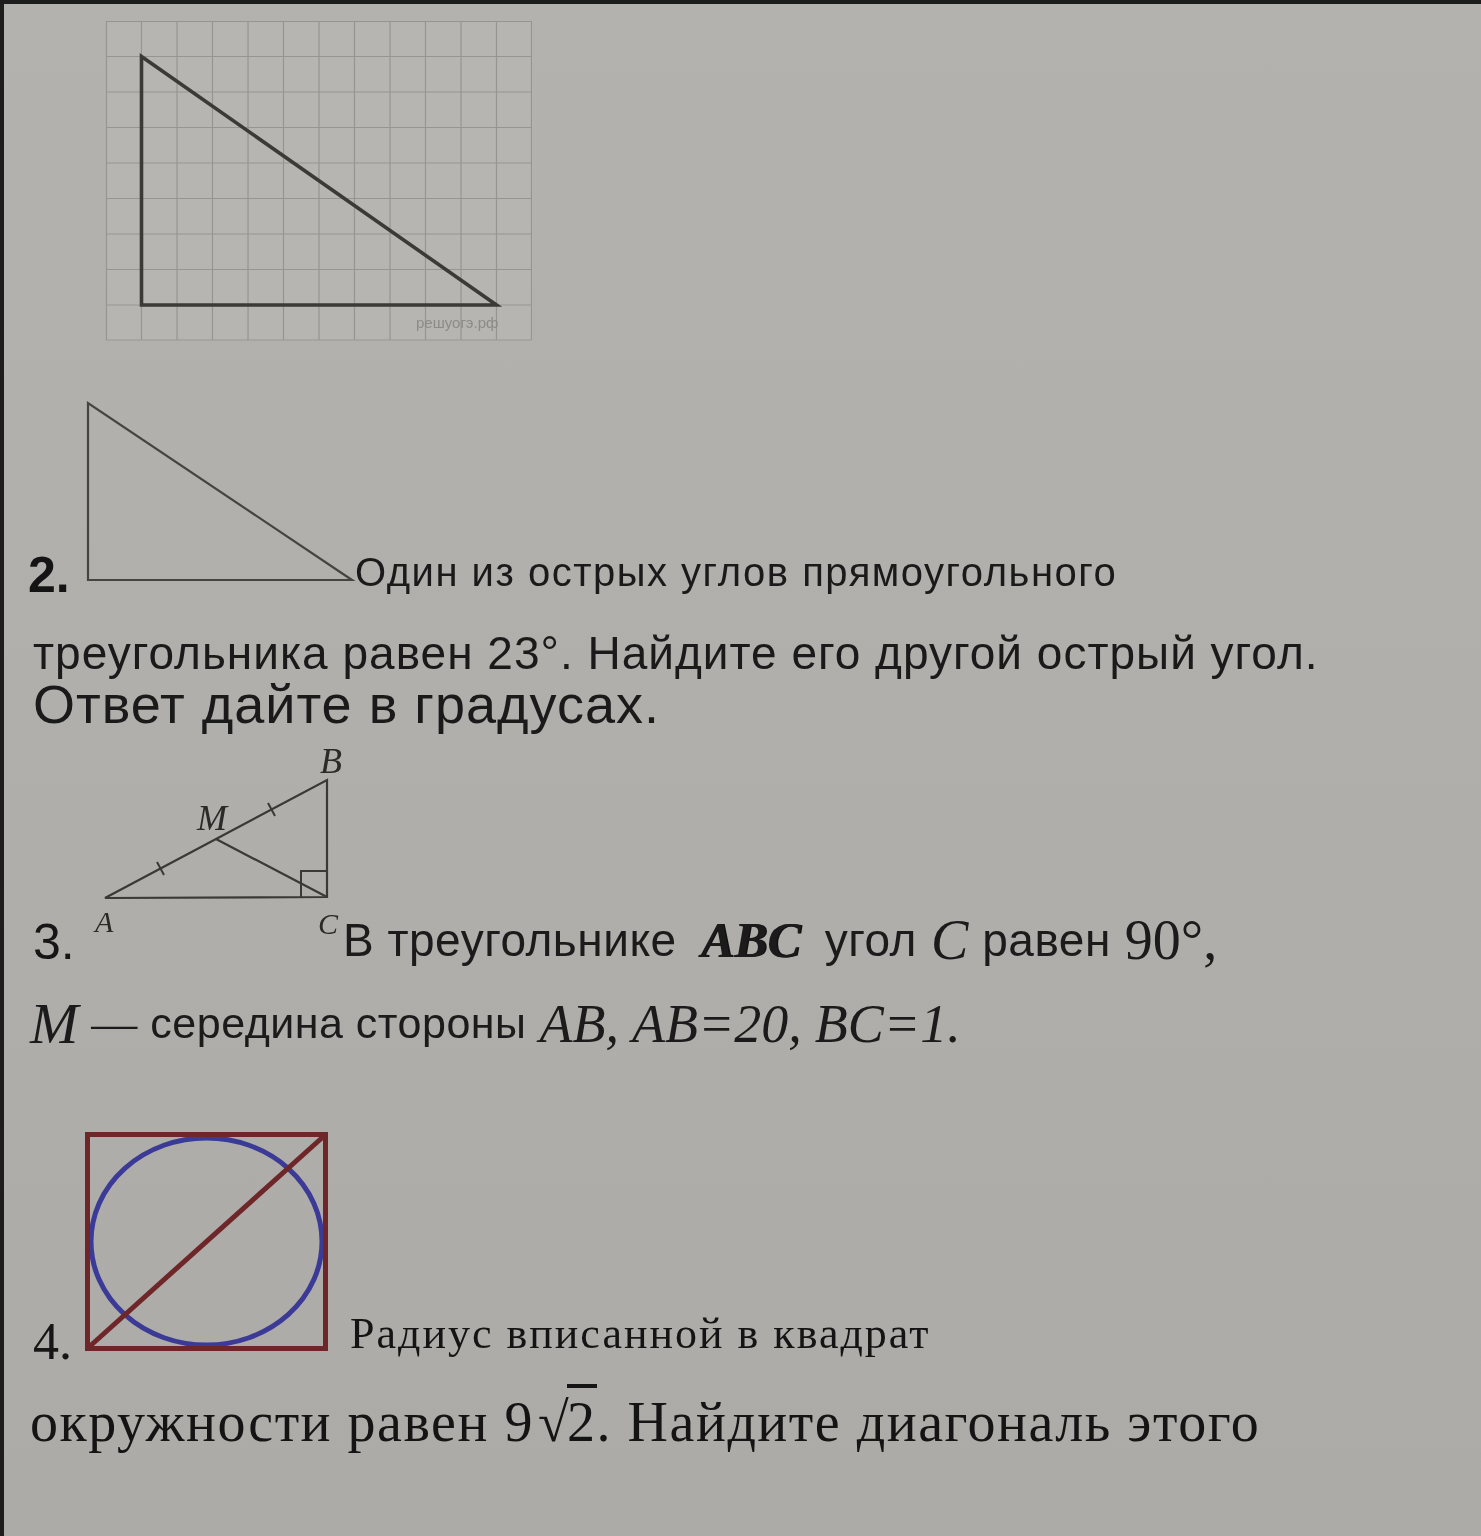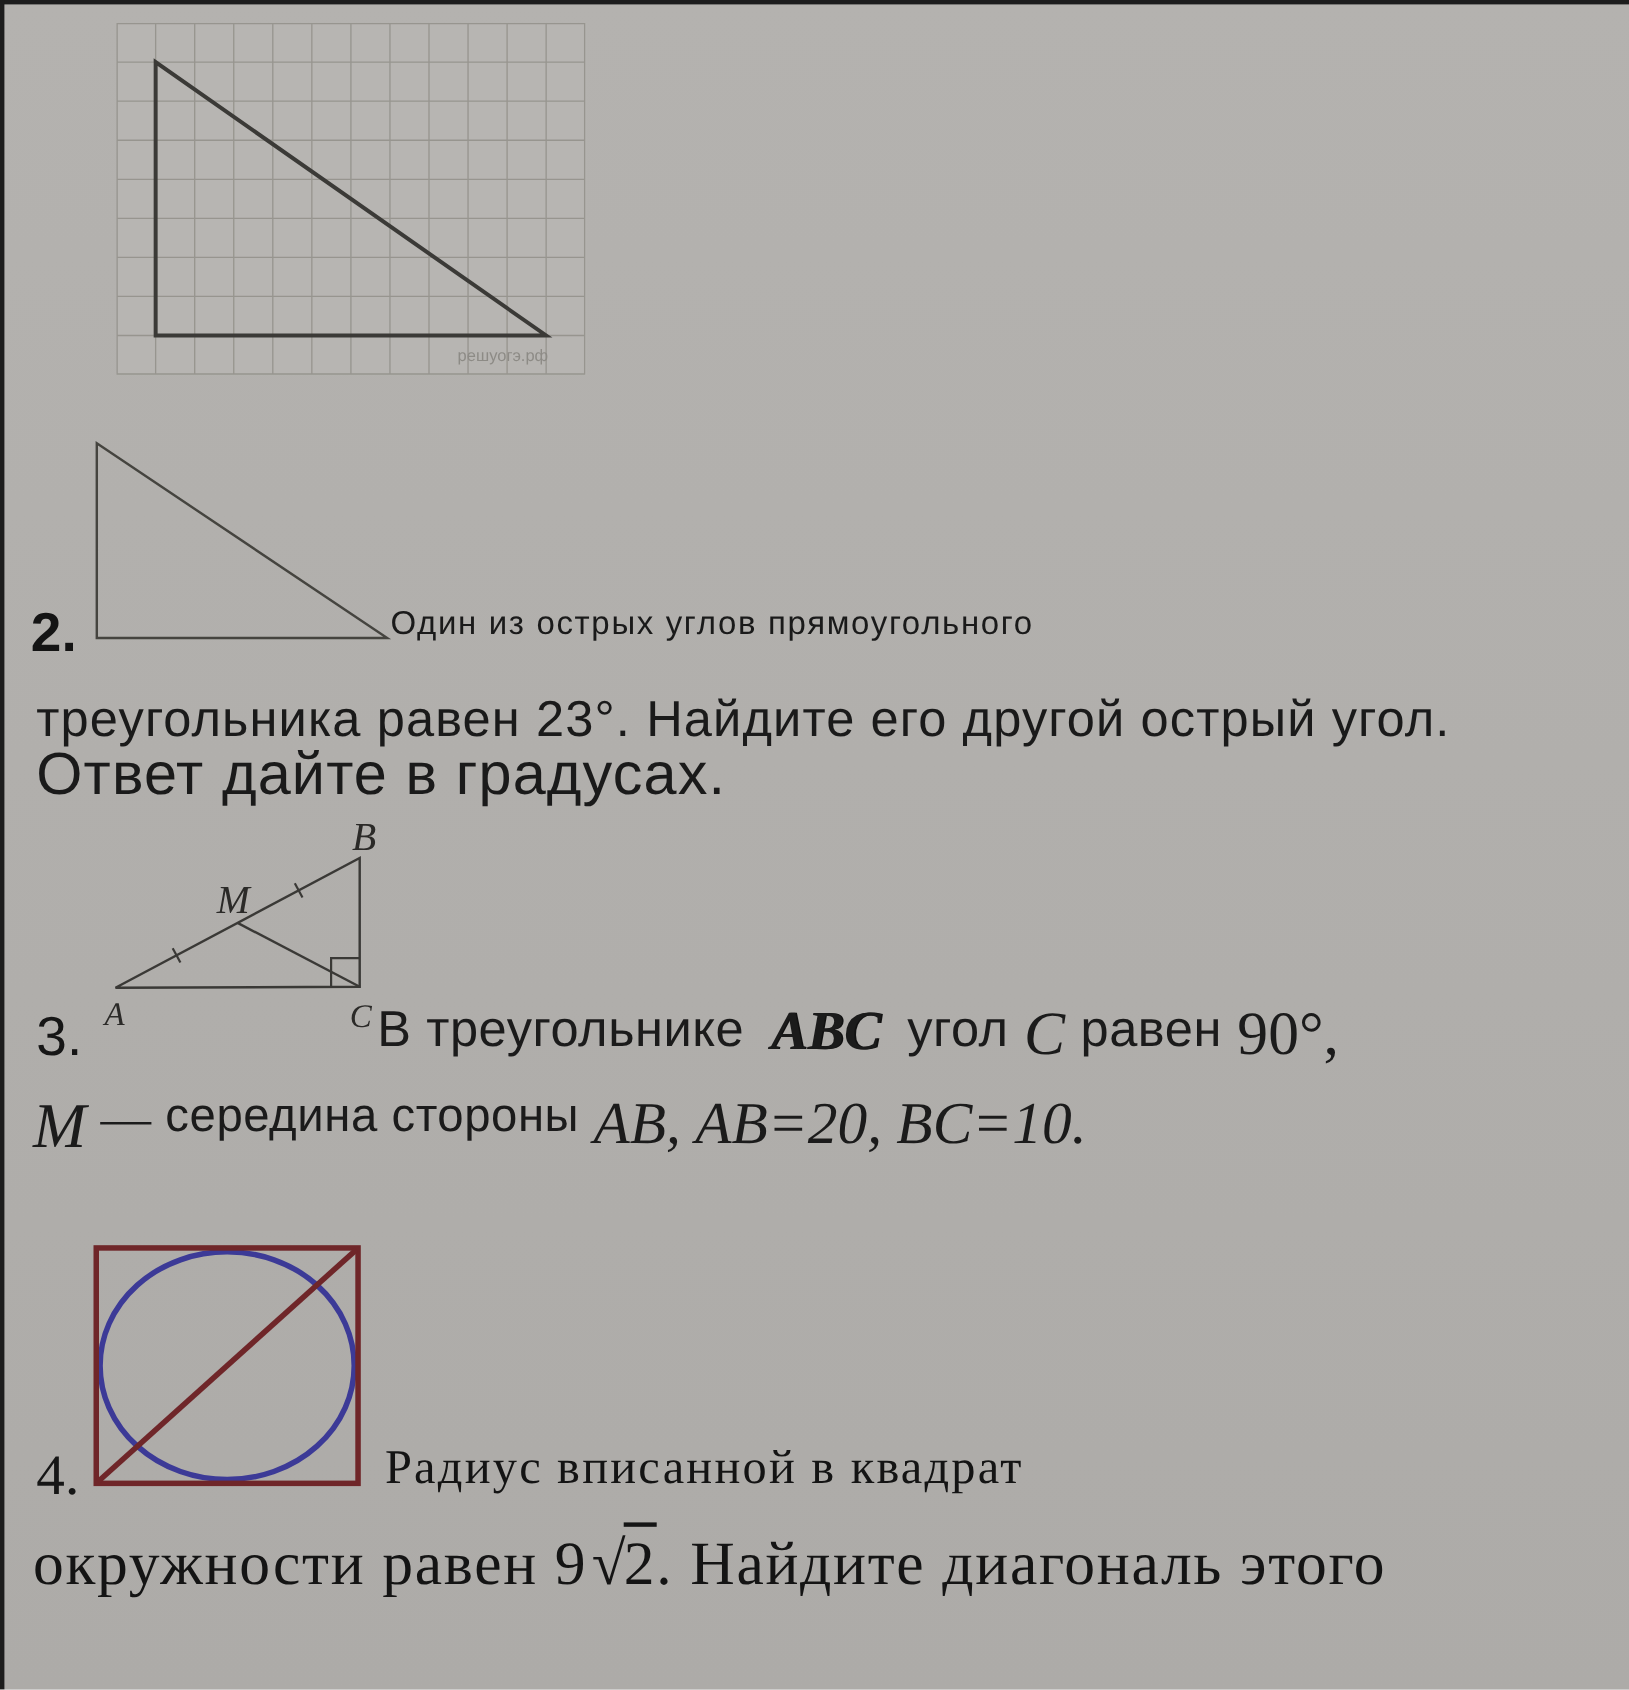--- a/index.html
+++ b/index.html
@@ -15,27 +15,27 @@
   .border-top{left:0;top:0;width:1481px;height:4px;background:#1d1d1d;}
   .border-left{left:0;top:0;width:4px;height:1536px;background:#1d1d1d;}
 
   
   .p1text{left:576px;top:4px;font-size:47px;letter-spacing:1px;line-height:76px;color:#171717;}
   .p1text .ln{height:76px;}
   .numbold{font-weight:bold;}
 
   
   .p2num{left:28px;top:546px;font-size:50px;font-weight:bold;color:#141414;}
-  .p2l1{left:355px;top:550px;font-size:30px;letter-spacing:1.5px;color:#1a1a1a;}
+  .p2l1{left:355px;top:550px;font-size:40px;letter-spacing:1.5px;color:#1a1a1a;}
   .p2l2{left:33px;top:626px;font-size:46px;letter-spacing:1px;color:#1a1a1a;}
   .p2l3{left:33px;top:673px;font-size:54px;letter-spacing:1px;color:#1a1a1a;}
 
   
   .p3num{left:33px;top:913px;font-size:50px;color:#161616;}
-  .mathline{display:flex;align-items:flex-start;}
+  .mathline{display:flex;align-items:center;}
   .p3a{left:343px;top:908px;gap:14px;}
   .p3b{left:30px;top:990px;gap:13px;}
   .p3c{left:30px;top:1072px;gap:12px;}
   .sans46{font-size:46px;letter-spacing:0.5px;}
   .sans43{font-size:43px;letter-spacing:0.5px;}
   .serifit{font-family:"Liberation Serif",serif;font-style:italic;}
   .abc{font-family:"Liberation Serif",serif;font-style:italic;font-weight:bold;
        font-size:50px;margin:0 10px;text-shadow:1.5px 0 0 #111;}
   .math56{font-size:56px;}
   .math54{font-size:54px;}
@@ -103,21 +103,21 @@
     <span class="sans46">равен</span>
     <span class="deg">90°,</span>
   </div>
 
   <div class="abs mathline p3b">
     <span class="serifit math58">M</span>
     <span class="dash">—</span>
     <span class="sans43">середина стороны</span>
     <span class="serifit math54">AB,</span>
     <span class="serifit math54">AB=20,</span>
-    <span class="serifit math54">BC=10.</span>
+    <span class="serifit math54">BC=1.</span>
   </div>
 
 
   <svg style="left:84px;top:1128px" width="256" height="230" viewBox="0 0 256 230">
     <ellipse cx="122.5" cy="113.5" rx="115.5" ry="103.5" fill="none" stroke-width="5" stroke="#3c3a97"></ellipse>
     <rect x="3.5" y="6.5" width="238" height="214" fill="none" stroke-width="5" stroke="#6f2629"></rect>
     <line x1="5" y1="219" x2="240" y2="8" stroke-width="5" stroke="#6f2629"></line>
   </svg>
 
   <div class="abs serif p4num">4.</div>

